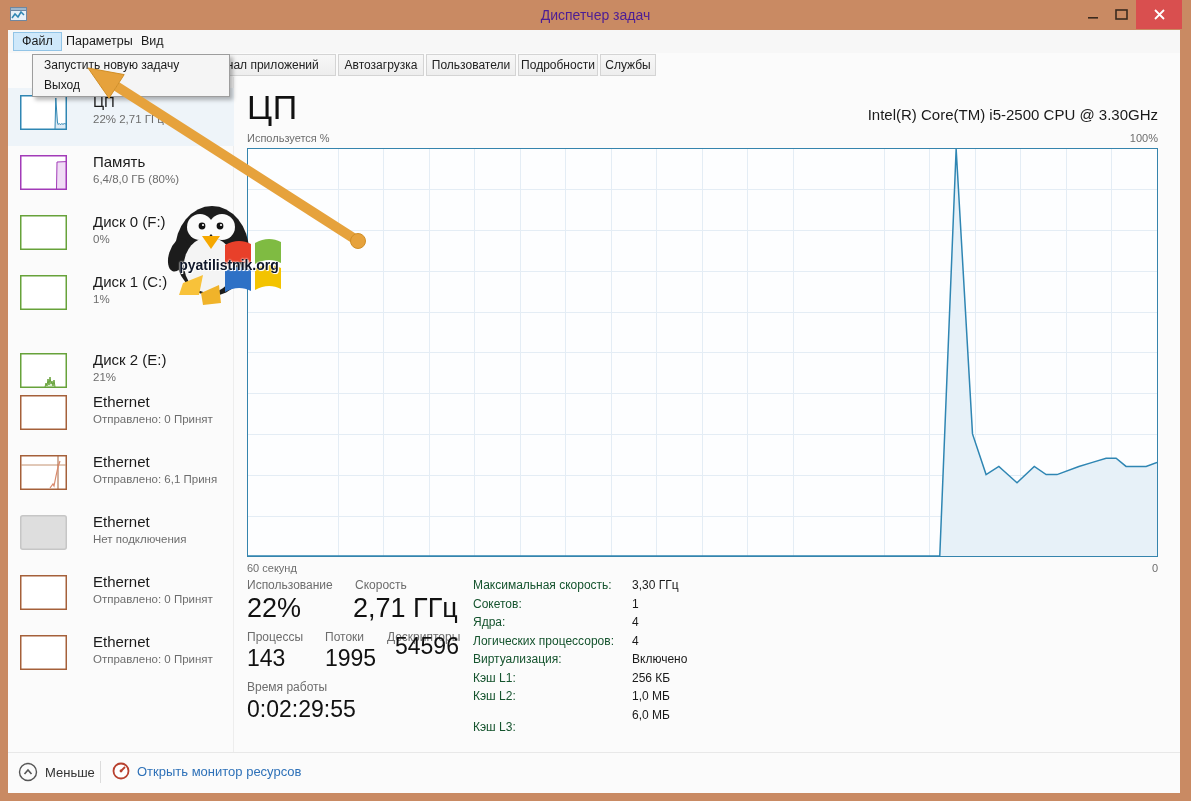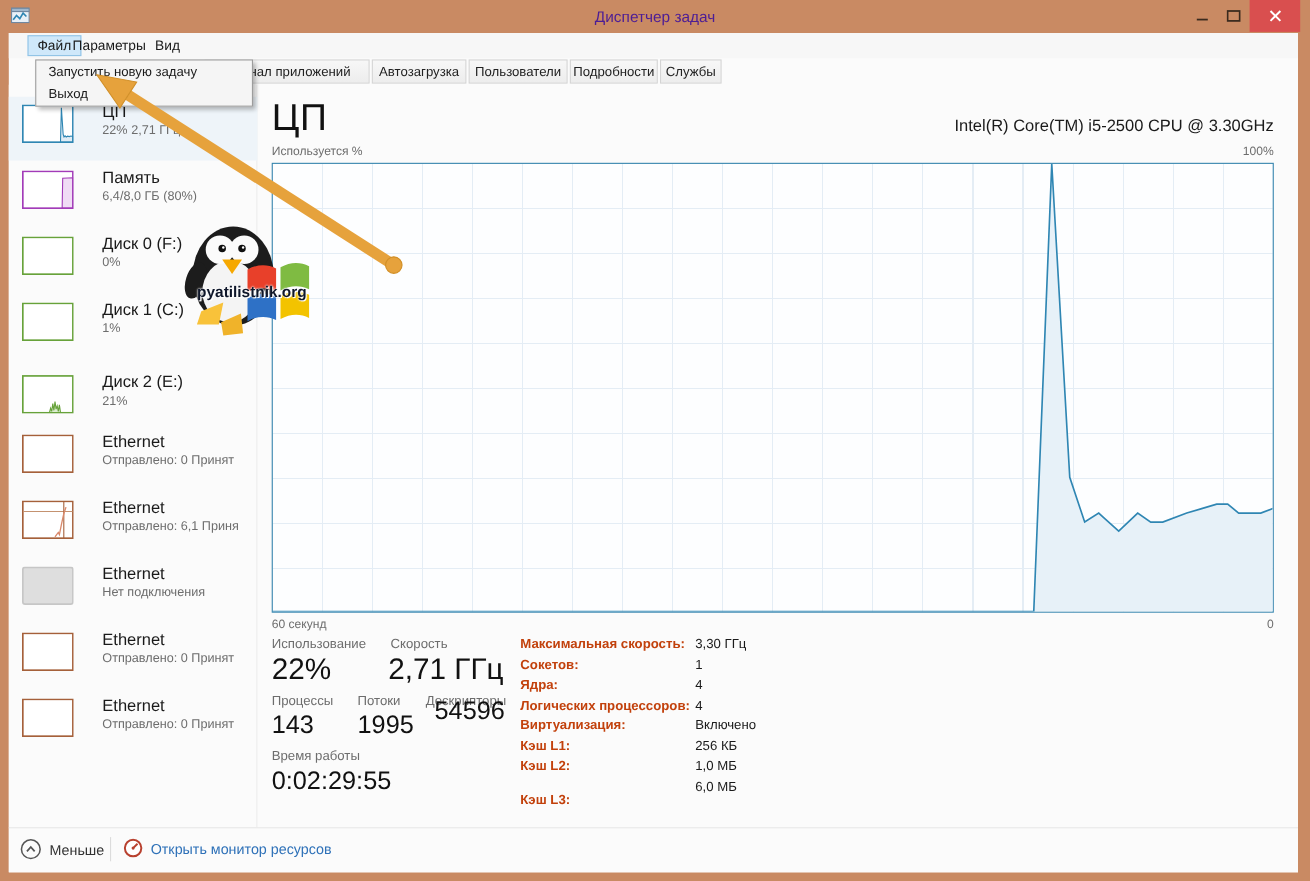--- a/index.html
+++ b/index.html
@@ -47,21 +47,21 @@
   .chart { position:absolute; left:239px; top:118px; width:911px; height:409px;
            border:1px solid #3584ad;
            background:
              repeating-linear-gradient(to right, transparent 0px, transparent 44.5px, #e4edf5 44.5px, #e4edf5 45.5px),
              repeating-linear-gradient(to bottom, transparent 0px, transparent 39.9px, #e4edf5 39.9px, #e4edf5 40.9px),
              #fdfeff; }
   .chart svg { position:absolute; left:0; top:0; width:100%; height:100%; }
   .stat-lbl { position:absolute; font-size:12px; color:#6d6d6d; white-space:nowrap; }
   .stat-big { position:absolute; font-size:27px; color:#111; white-space:nowrap; }
   .stat-mid { position:absolute; font-size:23px; color:#111; white-space:nowrap; }
-  .det-lbl { position:absolute; left:465px; font-size:12px; color:#c2410c; white-space:nowrap;font-weight:bold; }
+  .det-lbl { position:absolute; left:465px; font-size:12px; color:#14532d; white-space:nowrap; }
   .det-val { position:absolute; left:624px; font-size:12px; color:#1a1a1a; white-space:nowrap; }
   
   .footer { position:absolute; left:0; top:722px; width:100%; height:41px; background:#fbfbfb;
             border-top:1px solid #e8e8e8; }
   .less-btn { position:absolute; left:10px; top:9px; display:flex; align-items:center; gap:7px;
               font-size:13px; color:#333; cursor:default; }
   .foot-div { position:absolute; left:92px; top:8px; width:1px; height:22px; background:#dcdcdc; }
   .resmon { position:absolute; left:104px; top:9px; display:flex; align-items:center; gap:7px;
             font-size:13px; color:#2e71b8; cursor:pointer; }
   
@@ -103,21 +103,21 @@
     <div class="cap-btn btn-close">
       <svg width="13" height="13" viewBox="0 0 13 13">
         <path d="M2,2 L11,11 M11,2 L2,11" stroke="#fff" stroke-width="1.8"></path>
         </svg>
     </div>
   </div>
 
   <div class="client">
 
     <div class="menubar">
-      <div class="menu-item active" style="left:5px;margin-left:12px;">Файл</div>
+      <div class="menu-item active" style="left:5px;">Файл</div>
       <div class="menu-item" style="left:50px;">Параметры</div>
       <div class="menu-item" style="left:125px;">Вид</div>
     </div>
 
     <div class="tabbar">
       <div class="tab" style="left:178px; width:150px;">Журнал приложений</div>
       <div class="tab" style="left:330px; width:86px;">Автозагрузка</div>
       <div class="tab" style="left:418px; width:90px;">Пользователи</div>
       <div class="tab" style="left:510px; width:80px;">Подробности</div>
       <div class="tab" style="left:592px; width:56px;">Службы</div>
@@ -152,21 +152,21 @@
       </div>
 
       <div class="side-item" style="top:191px;">
         <svg class="thumb" width="47" height="35" viewBox="0 0 47 35">
           <rect x="0.75" y="0.75" width="45.5" height="33.5" fill="#fff" stroke="#67a23a" stroke-width="1.5"></rect>
         </svg>
         <div class="si-title">Диск 1 (C:)</div>
         <div class="si-sub">1%</div>
       </div>
 
-      <div class="side-item" style="top:257px;">
+      <div class="side-item" style="top:269px;">
         <svg class="thumb" width="47" height="35" viewBox="0 0 47 35">
           <rect x="0.75" y="0.75" width="45.5" height="33.5" fill="#fff" stroke="#67a23a" stroke-width="1.5"></rect>
           <polygon points="25,34 26,30 27,33 28,26 29,32 30,24 31,31 32,28 33,33 34,27 35,34" fill="#ddeed2" stroke="#67a23a" stroke-width="1"></polygon>
         </svg>
         <div class="si-title">Диск 2 (E:)</div>
         <div class="si-sub">21%</div>
       </div>
 
       <div class="side-item" style="top:311px;">
         <svg class="thumb" width="47" height="35" viewBox="0 0 47 35">

